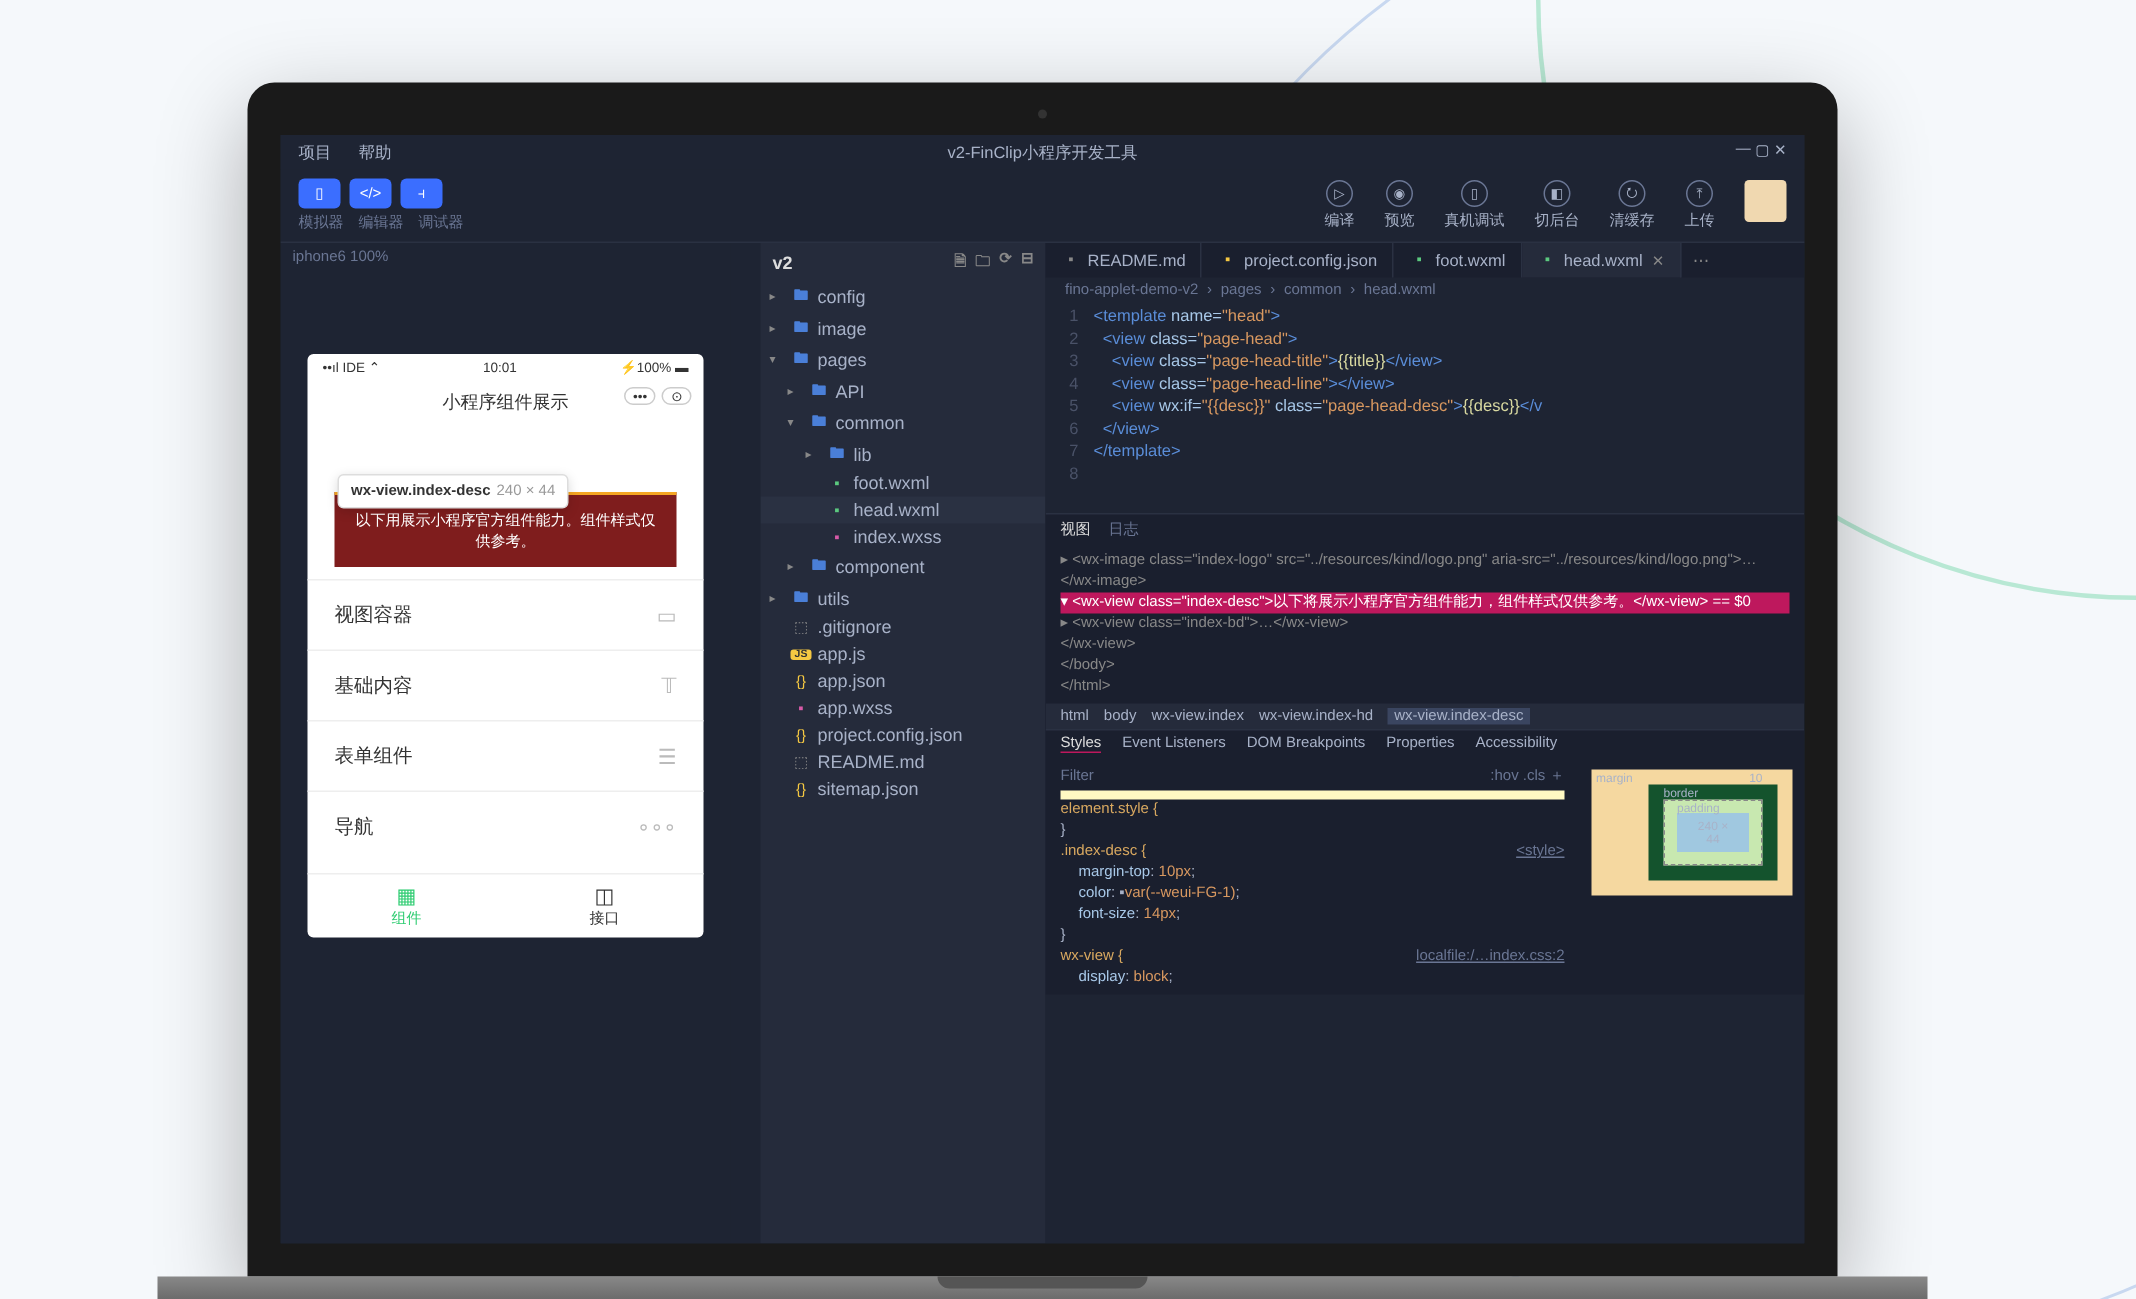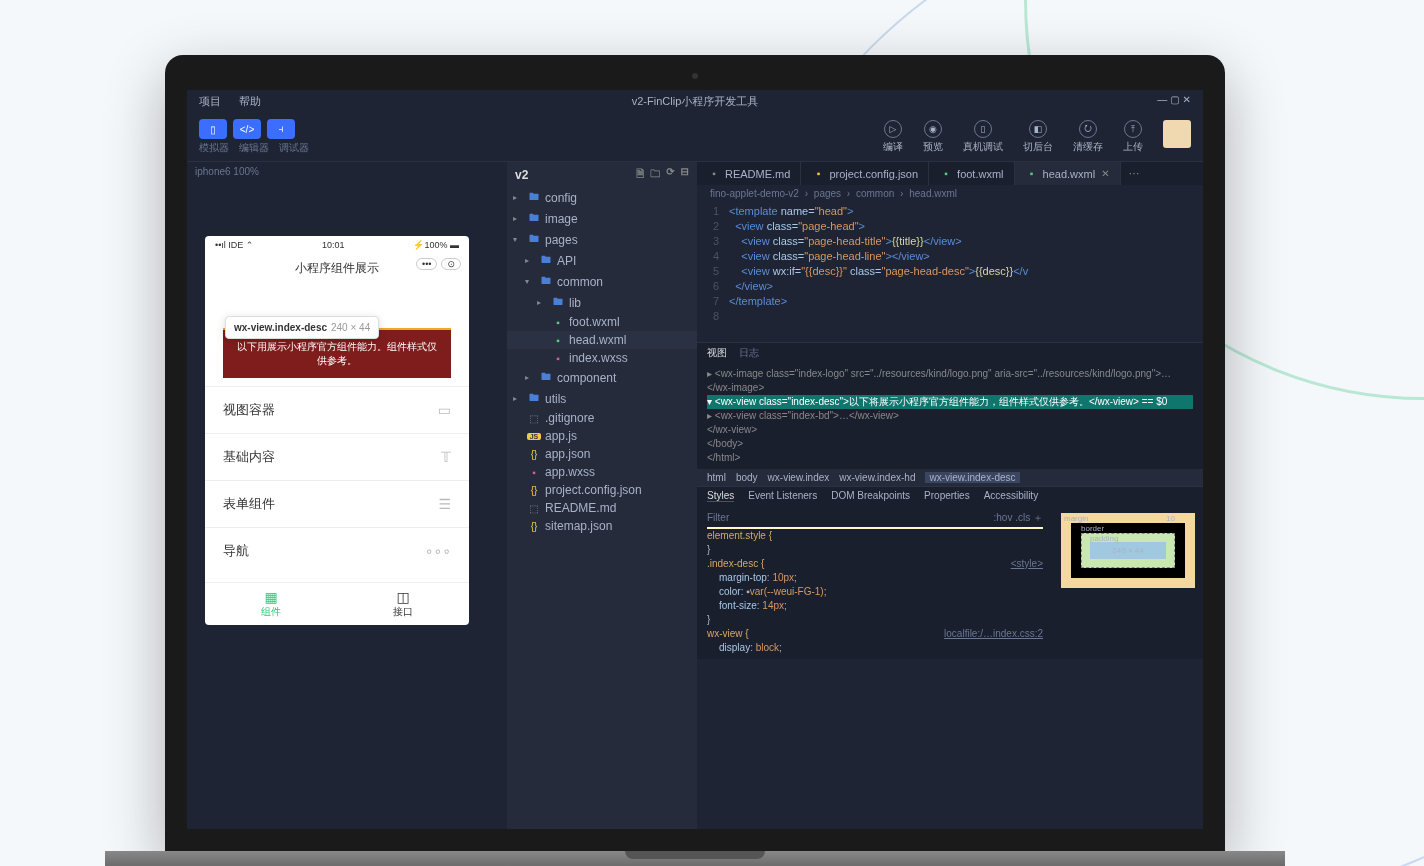--- a/index.html
+++ b/index.html
@@ -85,35 +85,35 @@
 .tag { color: #5a8dd8; }
 .attr { color: #a8c8e8; text-align: right; }
 .str { color: #d89860; }
 .var { color: #d8d8a0; }
 
 
 .devtools { background: #1a1f2e; border-top: 1px solid #2a3142; font-size: 10px; }
 .dt-tabs { display: flex; gap: 12px; padding: 3px 10px; color: #6a7694; }
 .dt-tabs .active { color: #ddd; }
 .dt-dom { padding: 4px 10px; font-family: Consolas, monospace; line-height: 14px; color: #888; }
-.dt-dom .hl { background: #0f766e; color: #fff; }
+.dt-dom .hl { background: #be185d; color: #fff; }
 .dt-crumbs { padding: 3px 10px; background: #252b3b; display: flex; gap: 10px; }
 .dt-style-tabs { display: flex; gap: 14px; padding: 3px 10px; border-top: 1px solid #2a3142; }
 .dt-style-tabs .active { color: #ddd; border-bottom: 1px solid #be185d; }
 .dt-bottom { display: flex; }
 .dt-styles { flex: 1; padding: 4px 10px; font-family: Consolas, monospace; line-height: 14px; }
-.dt-filter { display: flex; justify-content: space-between; padding: 2px 0; border-bottom: 2px solid #fef9c3; color: #6a7694; }
+.dt-filter { display: flex; justify-content: space-between; padding: 2px 0; border-bottom: 6px solid #fef9c3; color: #6a7694; }
 .sel { color: #d8a860; }
 .prop { color: #a8c8e8; margin-left: 12px; }
 .pval { color: #d89860; }
 .src { float: right; color: #6a7694; text-decoration: underline; }
 
 .boxmodel { width: 150px; padding: 8px; }
 .bm-margin { background: #f5d8a0; padding: 10px; font-size: 8px; position: relative; }
-.bm-border { background: #000000; padding: 10px; }
+.bm-border { background: #14532d; padding: 10px; margin-left: 28px; }
 .bm-padding { background: #c8e8b0; padding: 8px; border: 1px dashed #888; }
 .bm-content { background: #a0c8e0; padding: 4px 12px; text-align: center; }
 .bm-label { position: absolute; font-size: 8px; }
 </style>
 </head>
 <body>
 
 <div class="curve1"></div>
 <div class="curve2"></div>
 

